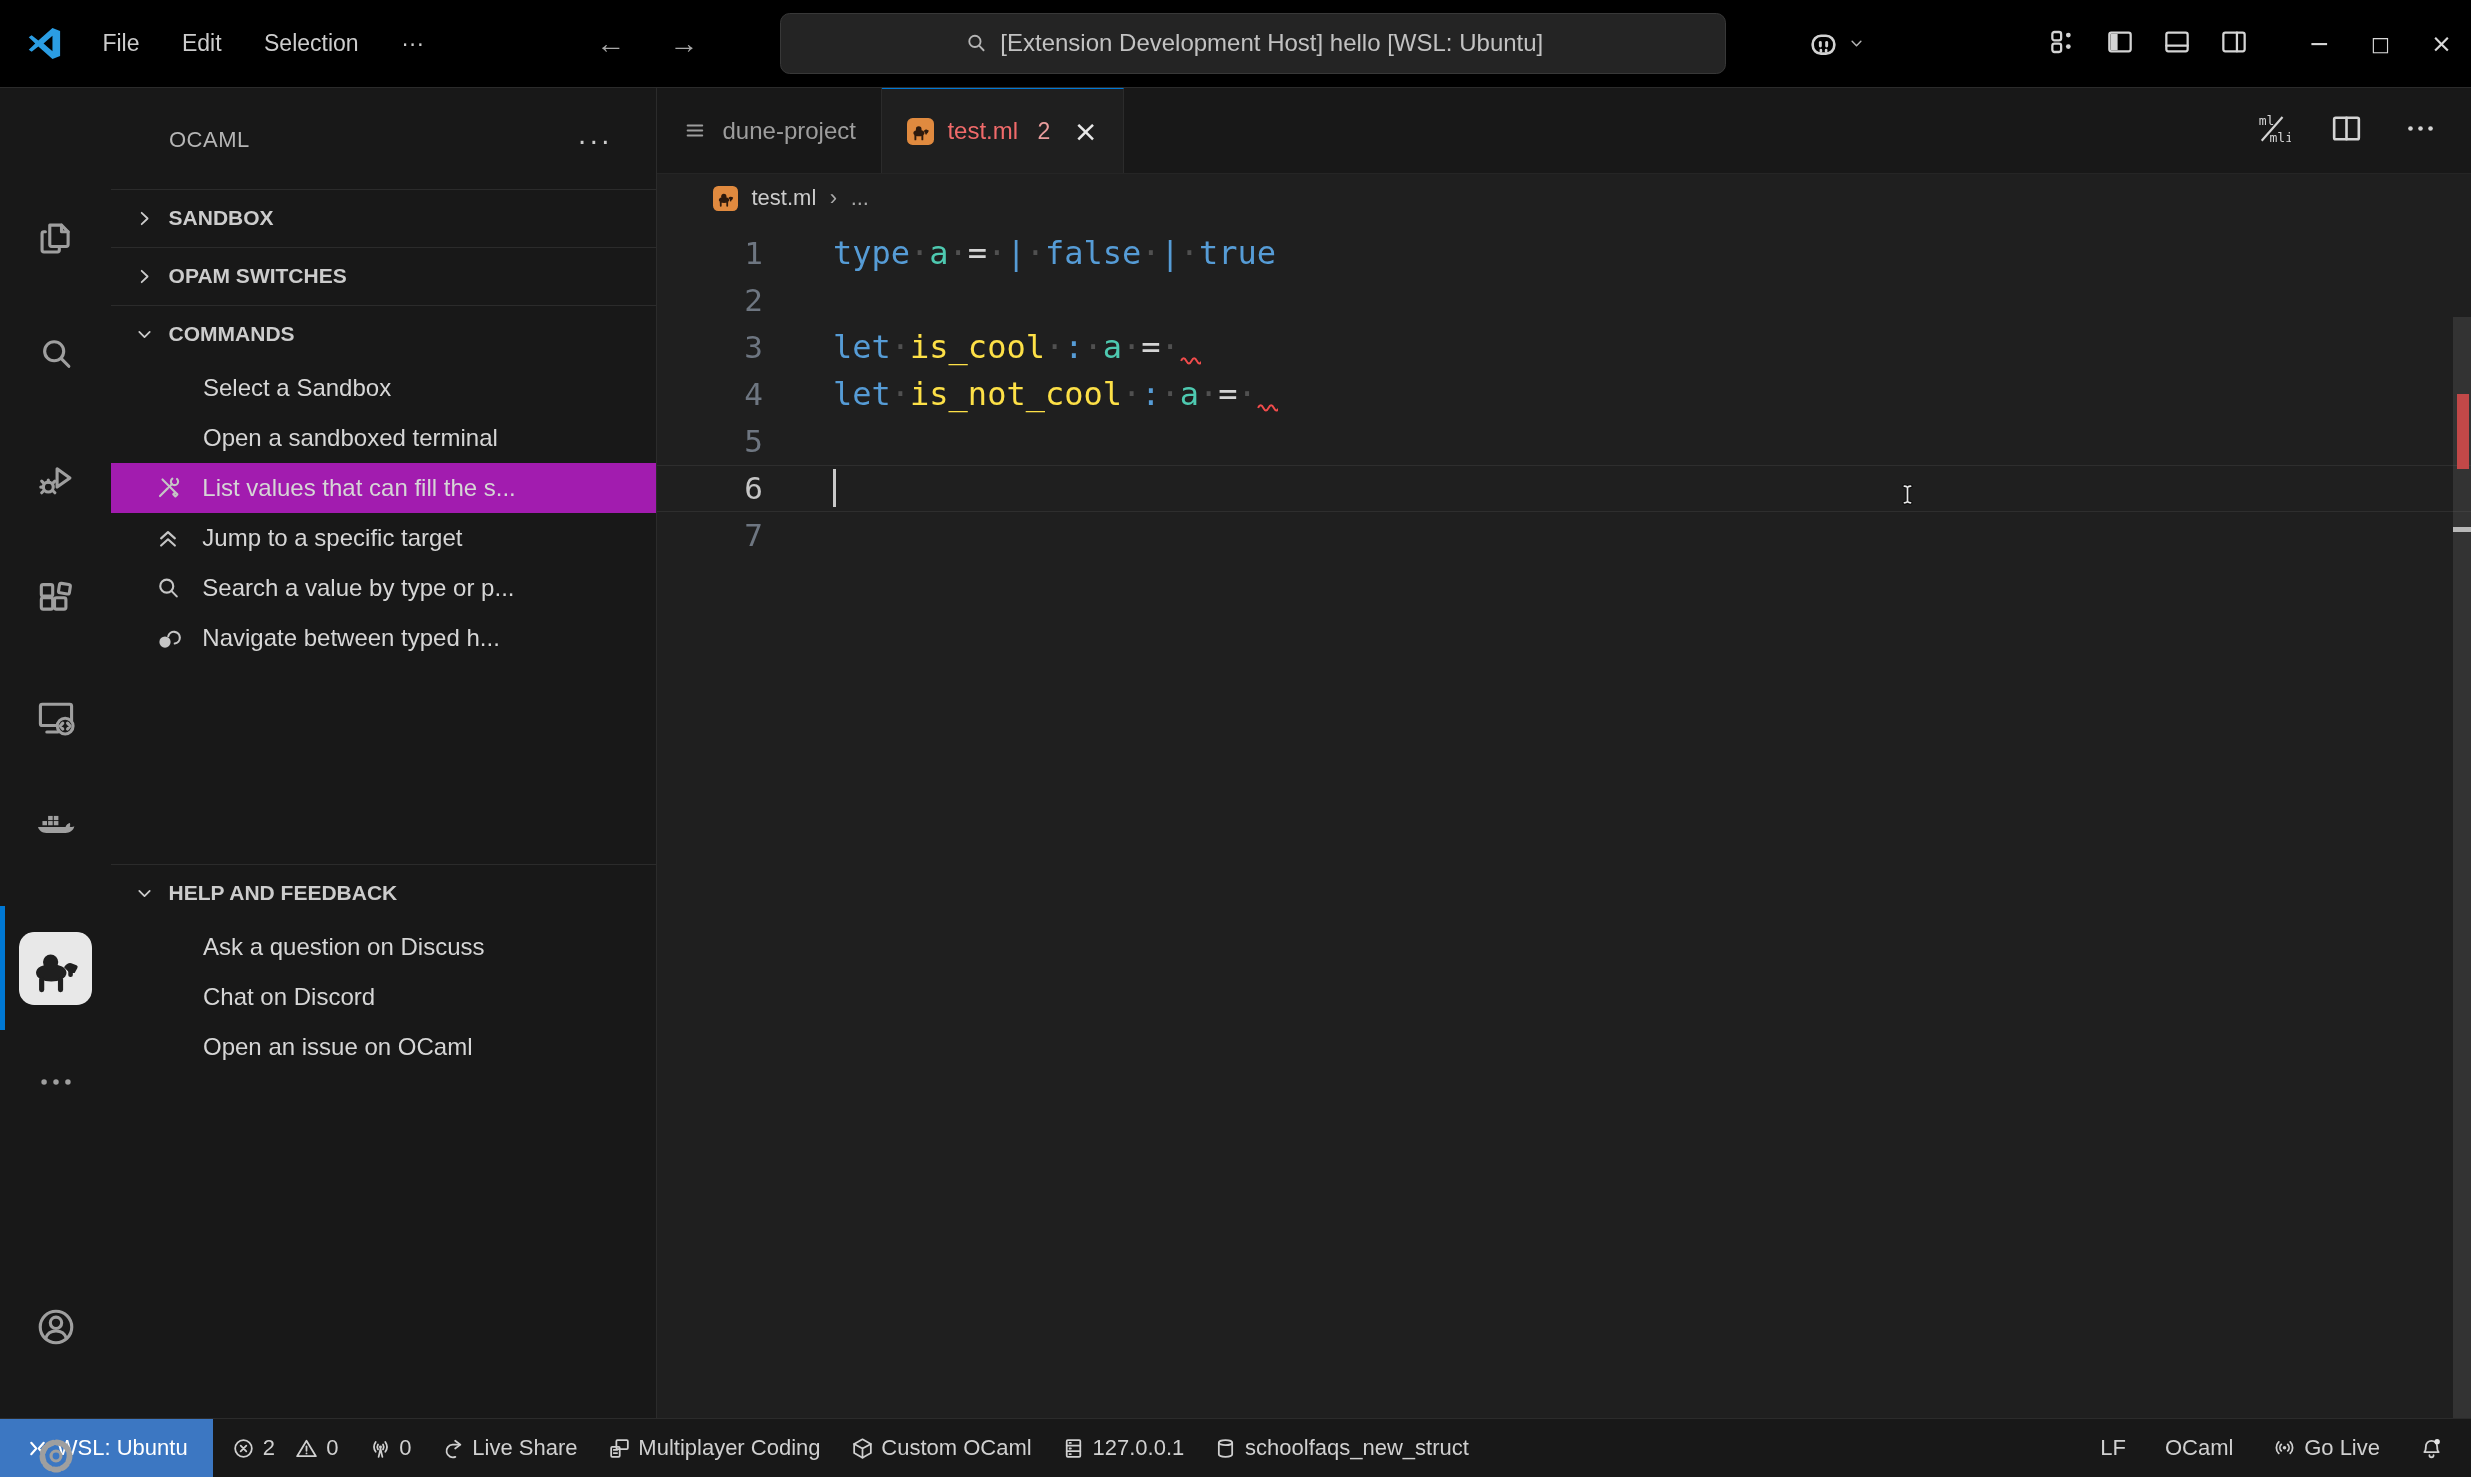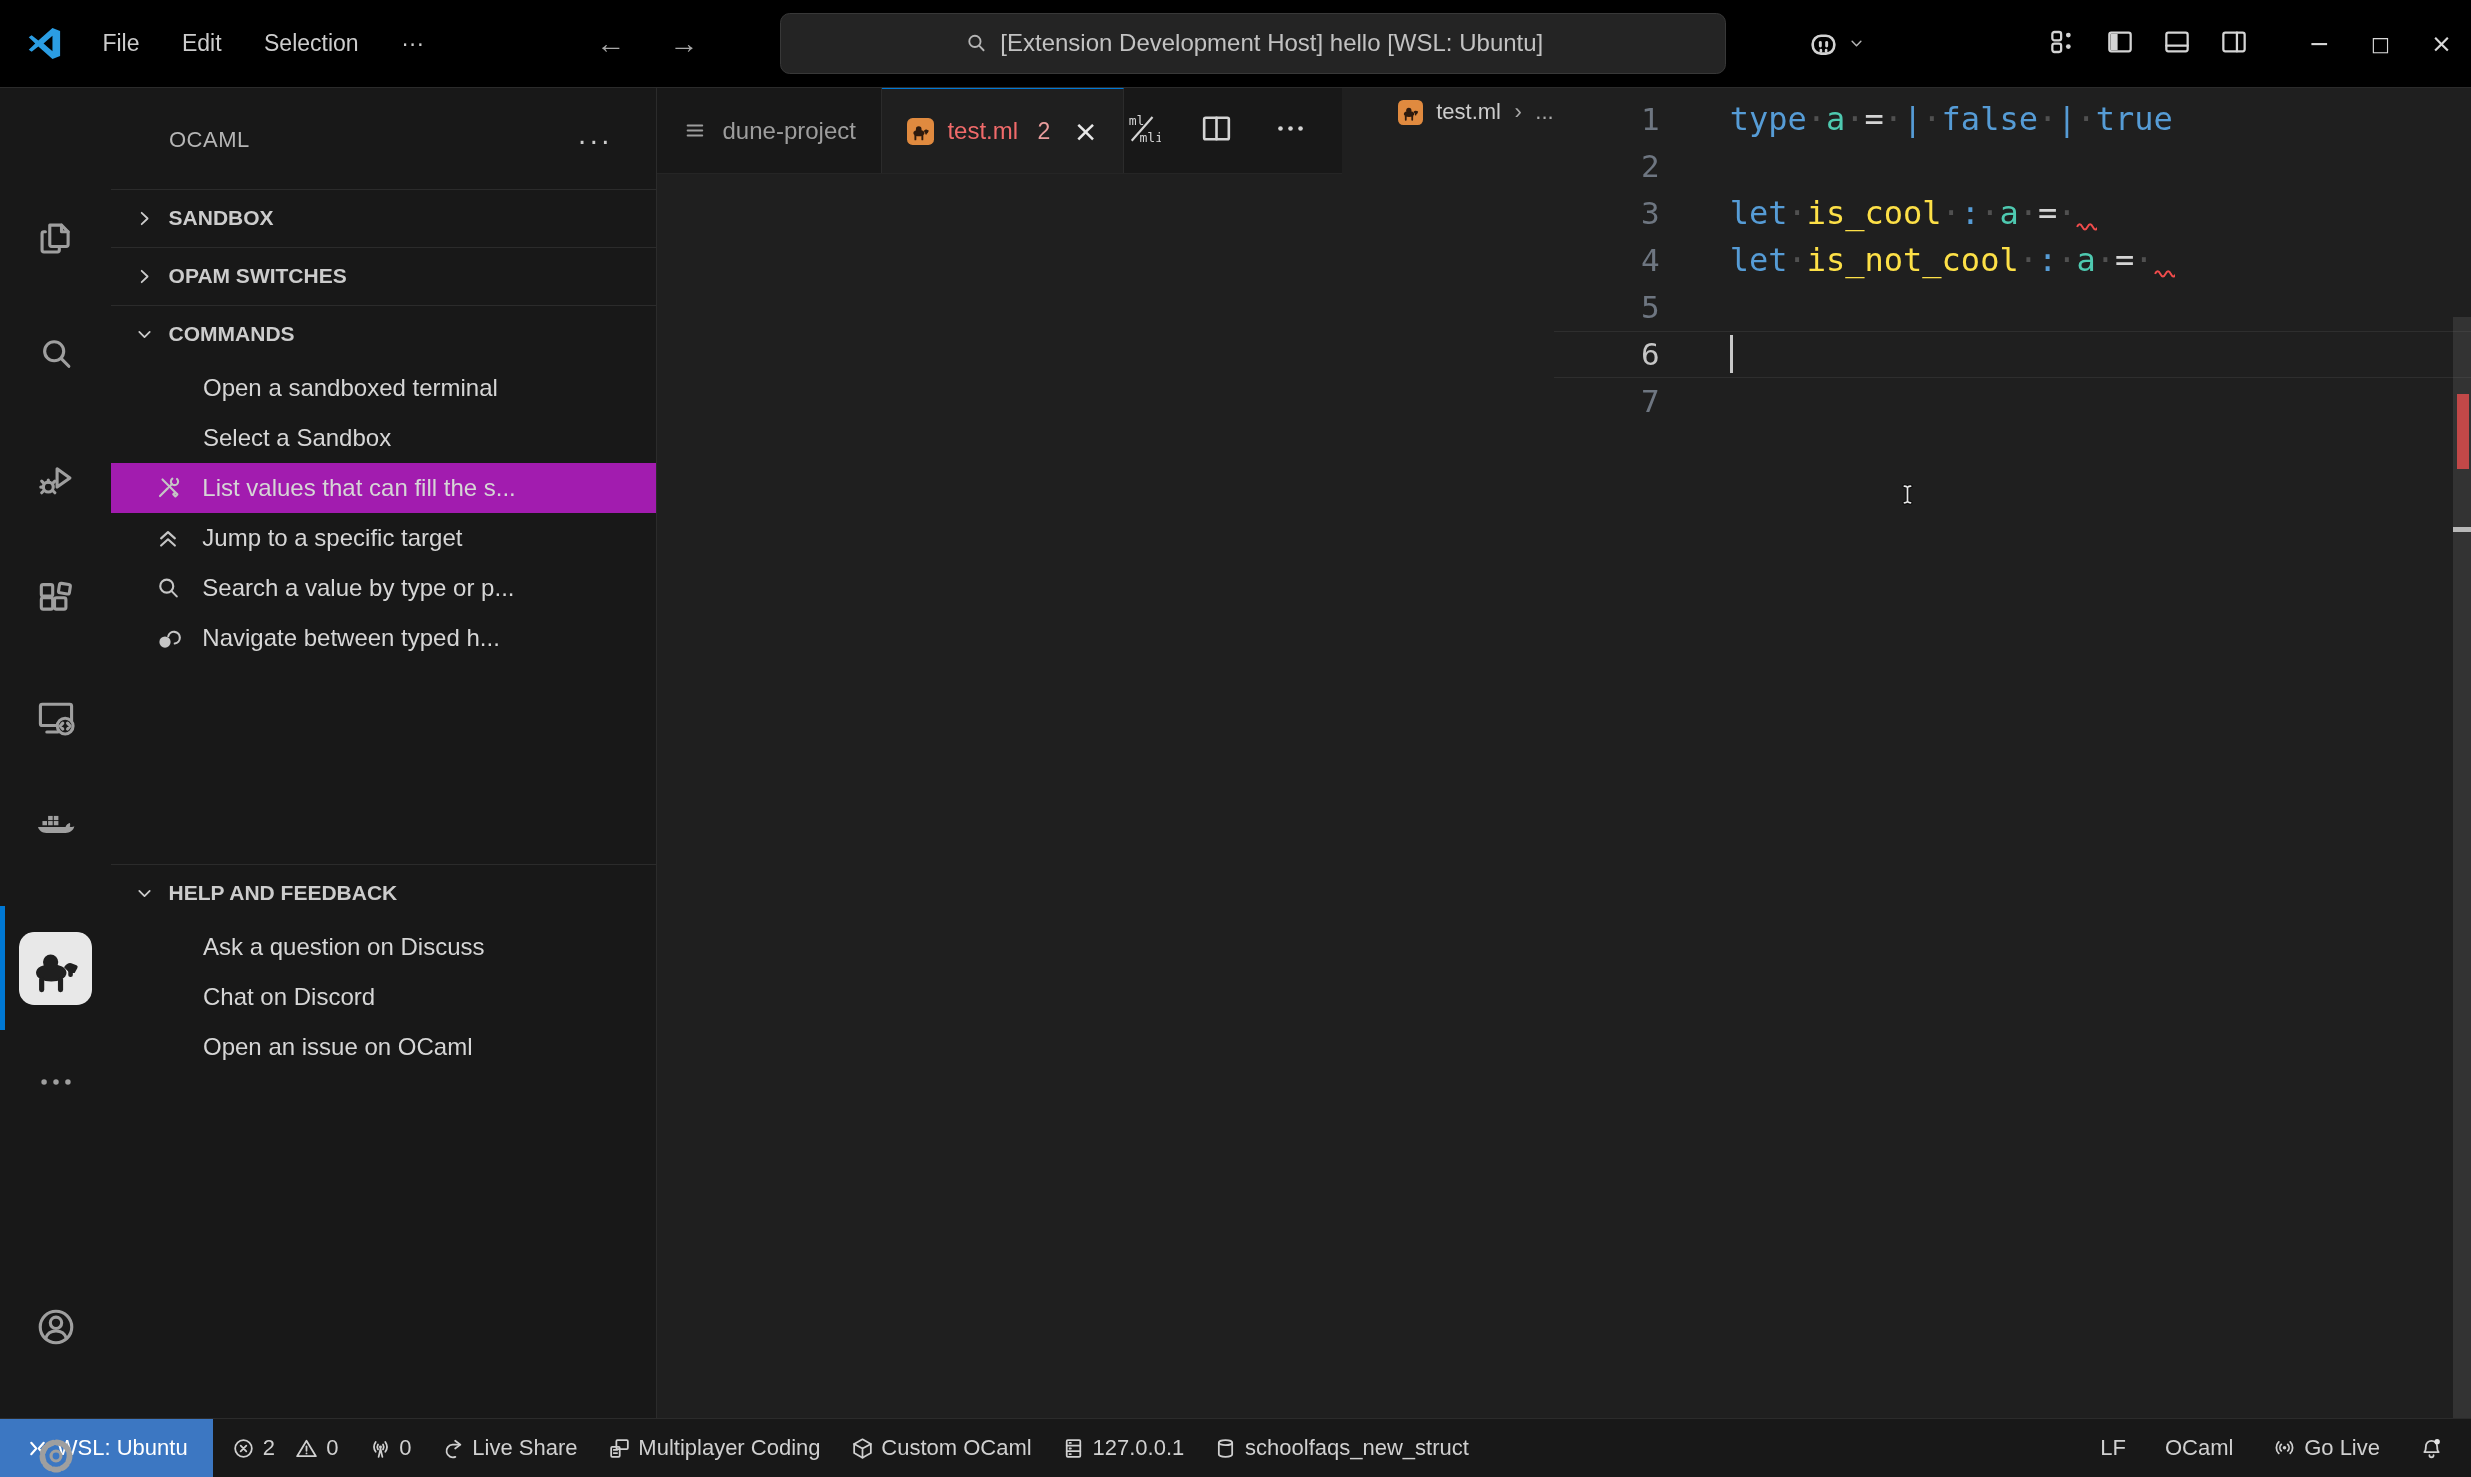--- a/index.html
+++ b/index.html
@@ -54,21 +54,21 @@
     padding-left:21px; gap:11.6px; font-size:21px; font-weight:bold; color:#cccccc; }
   .sec-header .icon { width:25px; height:25px; color:#cccccc; }
   .sb-item { height:50px; display:flex; align-items:center; padding-left:42px; gap:19.3px;
     font-size:24px; color:#d6d6d6; }
   .sb-item .icon { width:30px; height:30px; color:#c5c5c5; }
   .sb-item.noicon { padding-left:92px; }
   .sb-item.selected { background:#a21caf; }
   .sb-spacer { height:201px; }
 
   
-  .editor { flex:1; background:#1f1f1f; display:flex; flex-direction:row; position:relative; }
+  .editor { flex:1; background:#1f1f1f; display:flex; flex-direction:column; position:relative; }
   .tabbar { height:86px; background:#181818; display:flex; align-items:stretch;
     border-bottom:1px solid #252525; }
   .tab { display:flex; align-items:center; padding:0 25px; gap:13.5px; font-size:24px;
     background:#181818; color:#9d9d9d; border-right:1px solid #2b2b2b; position:relative; }
   .tab .icon { width:27px; height:27px; }
   .tab.active { background:#1f1f1f; border-top:1.9px solid #0078d4; }
   .tab.active .tab-label { color:#f06a6a; }
   .tab-badge { color:#e89c9c; font-size:23px; margin-left:5.8px; }
   .tab-close { color:#e8e8e8; font-size:29px; margin-left:9.7px; font-family:"DejaVu Sans",sans-serif; }
   .tab-actions { margin-left:auto; display:flex; align-items:center; gap:37px;
@@ -321,24 +321,24 @@
         </div>
         <div class="sec-header">
           <span class="icon" style="width: 25px; height: 25px;">
             <svg viewBox="0 0 24 24" fill="none" stroke="currentColor" stroke-width="1.7" stroke-linecap="round" stroke-linejoin="round">
               <path d="M7 9.5 12 14.5 17 9.5"></path>
             </svg>
           </span>
           <span>COMMANDS</span>
         </div>
         <div class="sb-item noicon">
+          <span>Select a Sandbox</span>
+        </div>
+        <div class="sb-item noicon">
           <span>Open a sandboxed terminal</span>
-        </div>
-        <div class="sb-item noicon">
-          <span>Select a Sandbox</span>
         </div>
         <div class="sb-item selected">
           <span class="icon" style="width: 30px; height: 30px;">
             <svg viewBox="0 0 24 24" fill="none" stroke="currentColor" stroke-width="1.7" stroke-linecap="round" stroke-linejoin="round">
               <path d="M5.6 18.4 11.9 12.1 M12.8 11.2 15.2 8.8"></path>
               <circle cx="17.2" cy="6.8" r="2.9" stroke-dasharray="11.5 4"></circle>
               <path d="M7.6 5.2 17.8 15.4 M17.8 15.4 19.5 17.1 17.9 18.7 16.2 17 Z"></path>
             </svg>
           </span>
           <span>List values that can fill the s...</span>

